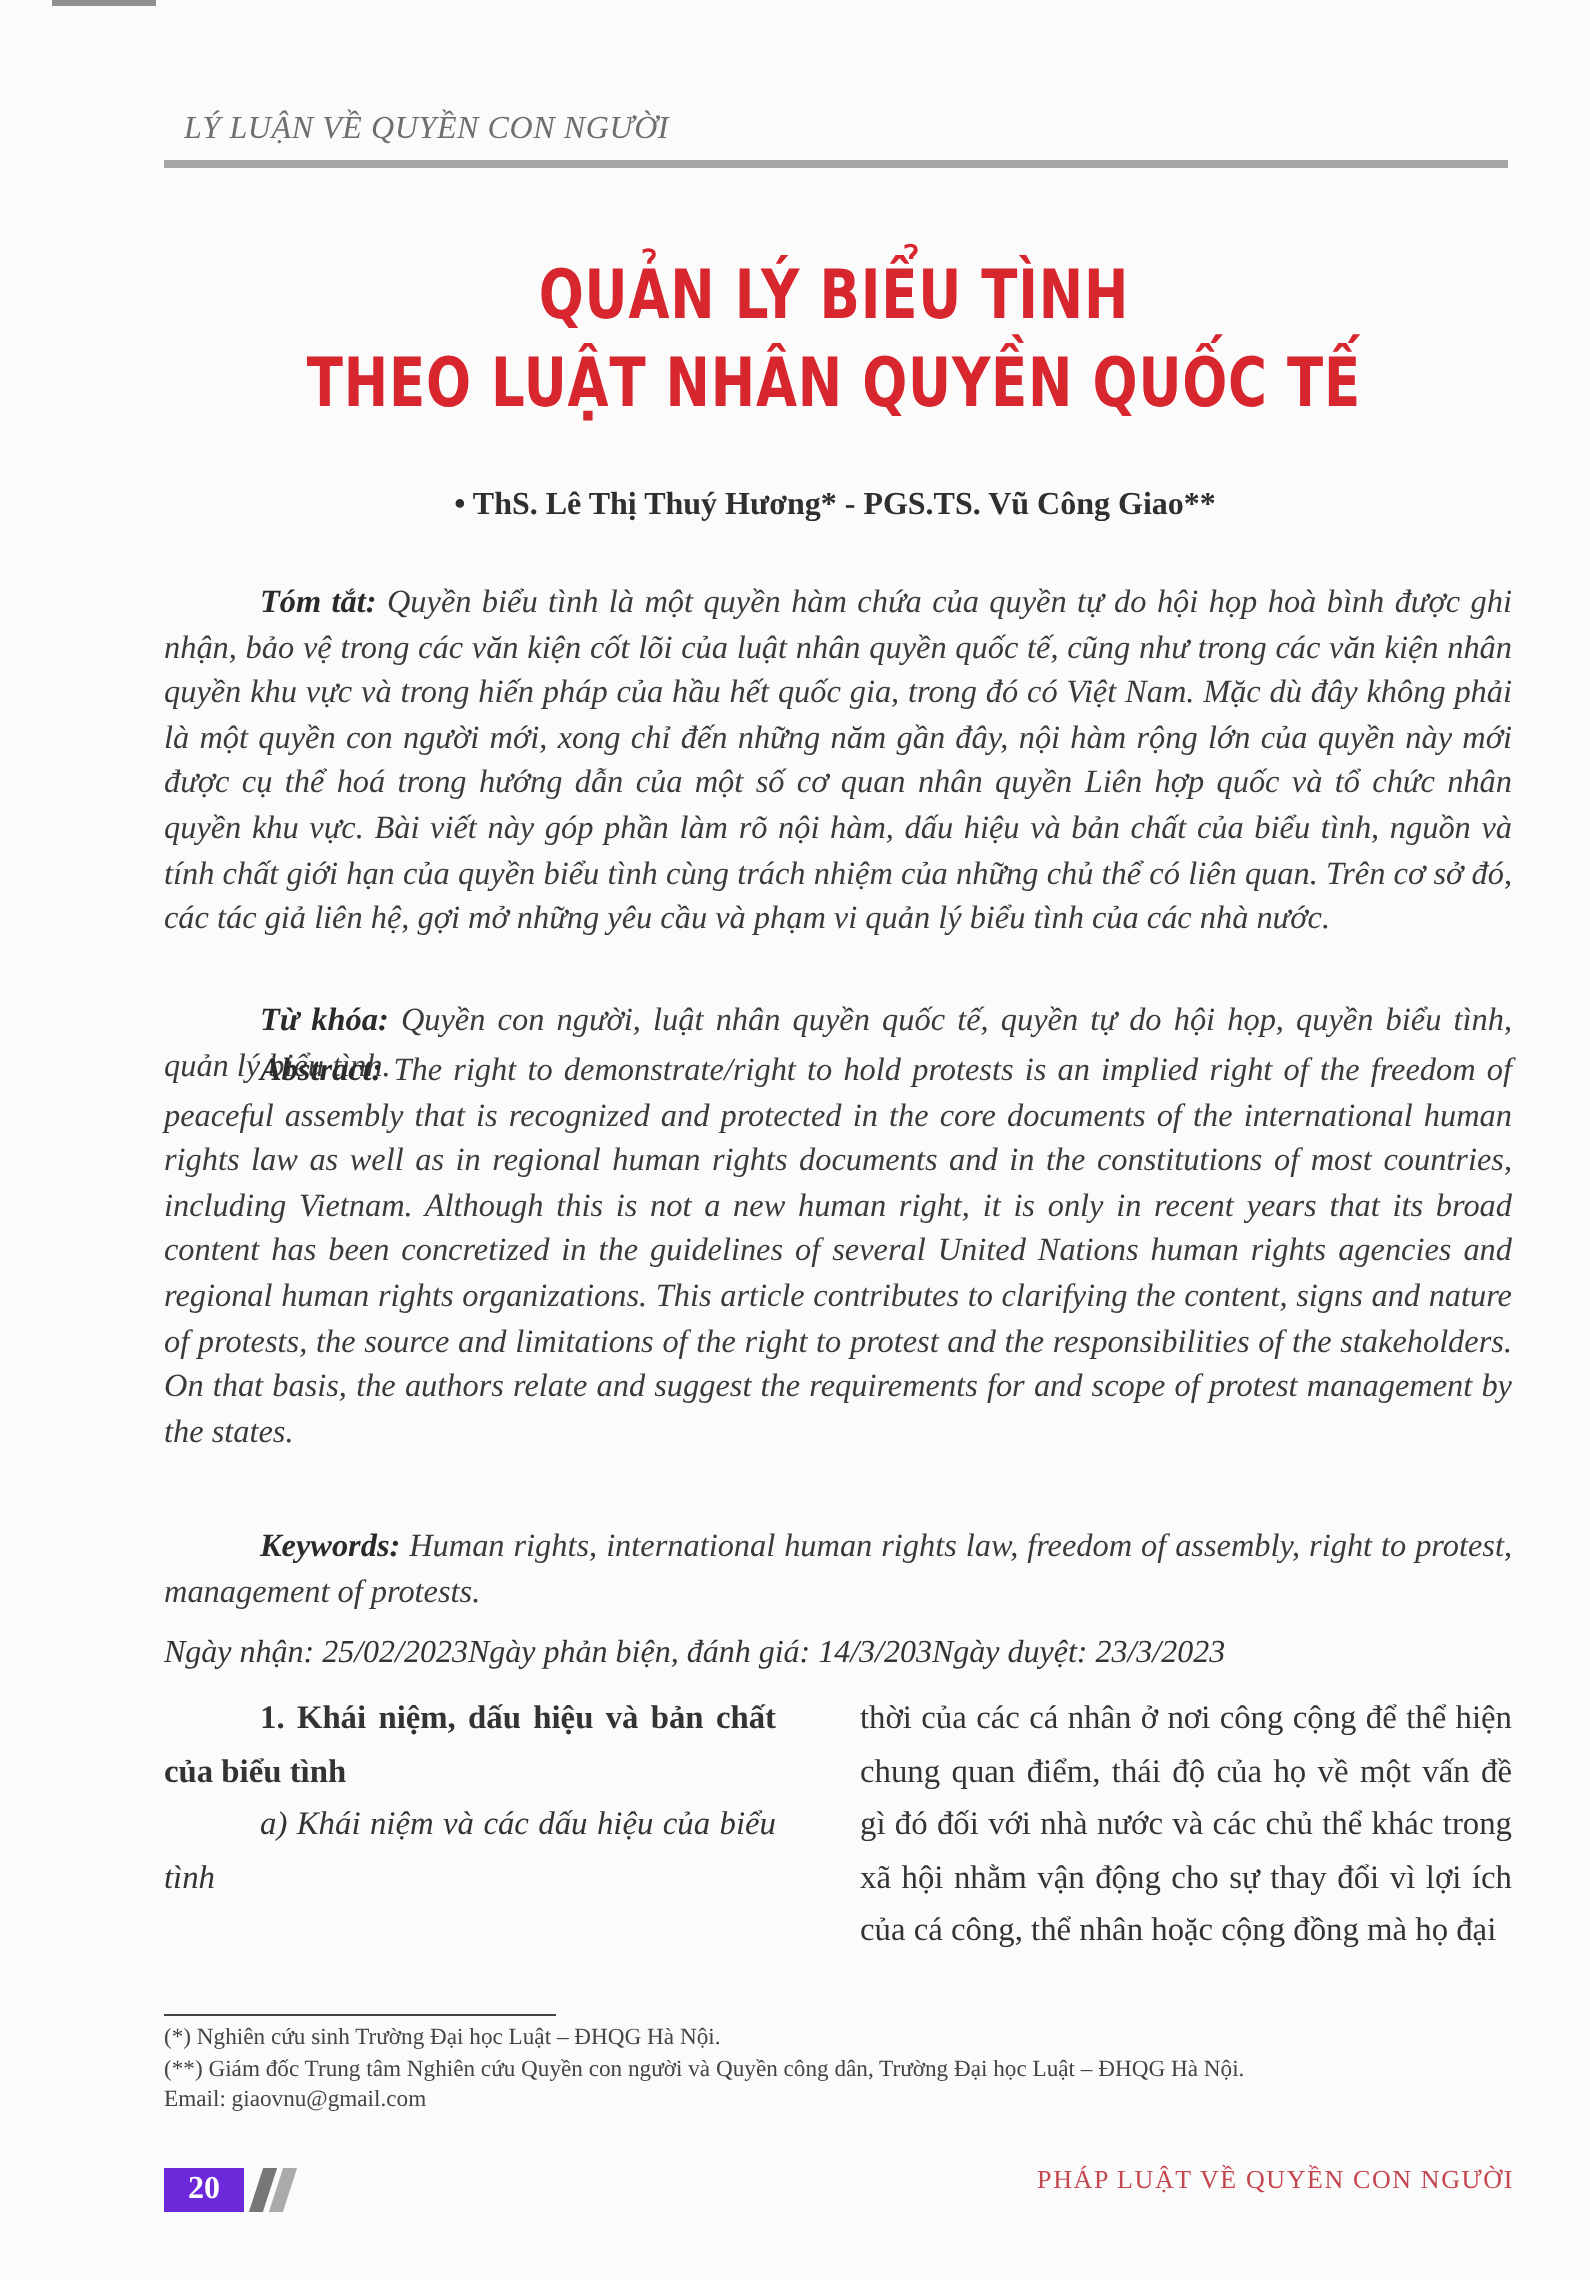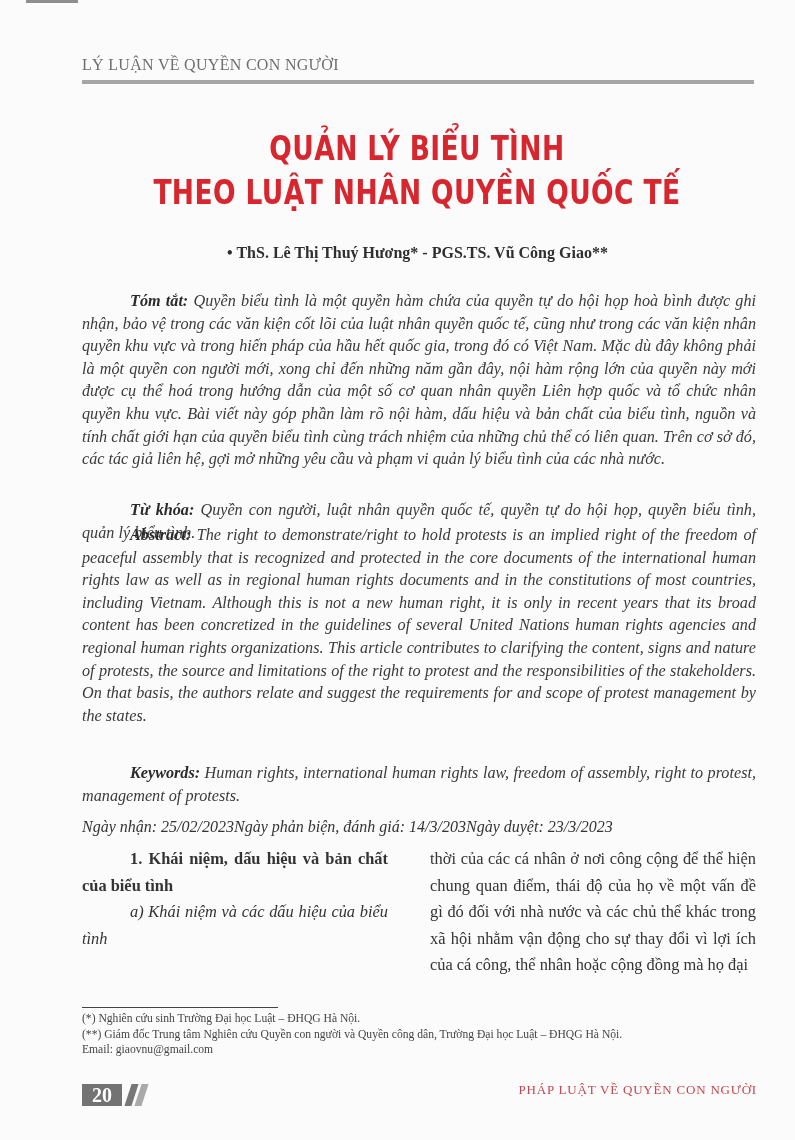--- a/index.html
+++ b/index.html
@@ -8,22 +8,22 @@
       background: #fbfbfc;
       font-family: "Liberation Serif", "DejaVu Serif", serif;
       color: #2b2b2b;
       position: relative;
     }
     .top-tab {
       position: absolute; left: 26px; top: 0; width: 52px; height: 3px;
       background: #8f8f8f;
     }
     .running-head {
-      position: absolute; left: 82px; top: 56px;
-      font-size: 16px; letter-spacing: 0.3px; color: #6e6e6e;
+      position: absolute; left: 92px; top: 56px;
+      font-size: 16px; letter-spacing: 0.3px; color: #6e6e6e; font-style: italic;
     }
     .head-rule {
       position: absolute; left: 82px; top: 80px; width: 672px; height: 4px;
       background: #a6a6a6;
     }
     .title {
       position: absolute; left: 0; top: 126px; width: 835px; text-align: center;
       font-family: "DejaVu Sans", "Liberation Sans", sans-serif;
       font-weight: bold; color: #d7262e; font-size: 34px; line-height: 44px;
       transform: scaleX(0.78); transform-origin: 415px 0;
@@ -58,21 +58,21 @@
       position: absolute; left: 82px; top: 1007px; width: 196px; height: 1px;
       background: #444;
     }
     .footnotes {
       position: absolute; left: 82px; top: 1011px; width: 690px;
       font-size: 11.6px; line-height: 15.5px; color: #444;
     }
     .footnotes div { white-space: nowrap; }
     .page-num {
       position: absolute; left: 82px; top: 1084px; width: 40px; height: 22px;
-      background: #737373; color: #fff; font-weight: bold; font-size: 20px;
+      background: #6d28d9; color: #fff; font-weight: bold; font-size: 16px;
       text-align: center; line-height: 22px;
     }
     .stripe {
       position: absolute; top: 1084px; width: 7px; height: 22px;
       transform: skewX(-18deg);
     }
     .stripe1 { left: 128px; background: #777; }
     .stripe2 { left: 138px; background: #aaa; }
     .journal-name {
       position: absolute; right: 38px; top: 1082px;

